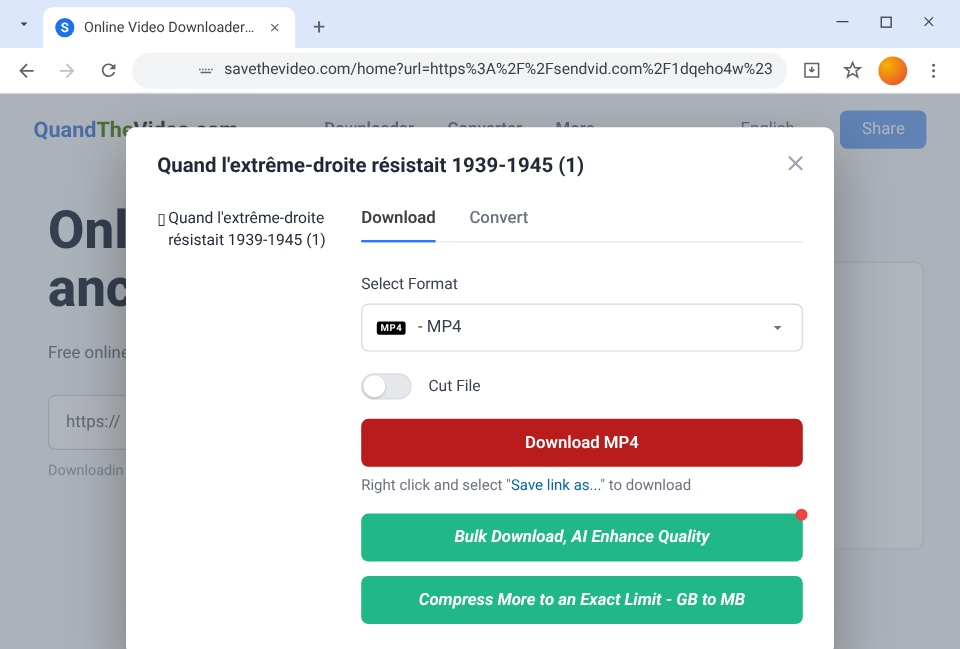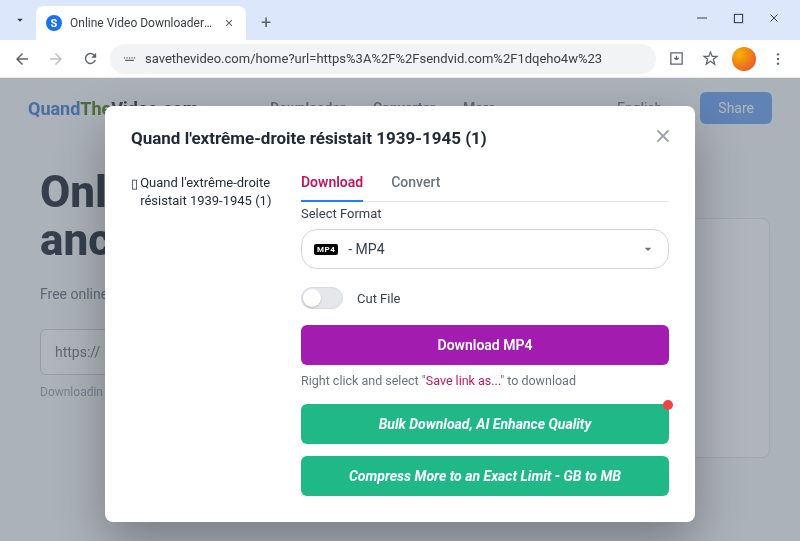--- a/index.html
+++ b/index.html
@@ -12,21 +12,21 @@
 .tab-favicon { width: 16px; height: 16px; background: #1a73e8; border-radius: 50%; display:flex; align-items:center; justify-content:center; color:#fff; font-size:11px; font-weight:bold; }
 .tab-title { font-size: 12px; color: #3c4043; white-space: nowrap; overflow: hidden; text-overflow: ellipsis; flex:1; }
 .tab-close { width:14px; height:14px; display:flex; align-items:center; justify-content:center; color:#5f6368; cursor:pointer; }
 .new-tab { width: 28px; height: 28px; display:flex; align-items:center; justify-content:center; color:#5f6368; margin-left:6px; margin-bottom:4px; cursor:pointer; font-size:18px; }
 .window-controls { margin-left:auto; display:flex; gap:0; margin-bottom:8px; }
 .window-btn { width:36px; height:28px; display:flex; align-items:center; justify-content:center; color:#3c4043; cursor:pointer; }
 
 .browser-toolbar { height: 38px; background: #fff; display:flex; align-items:center; padding: 0 8px; gap:6px; border-bottom:1px solid #e8eaed; }
 .nav-btn { width:28px; height:28px; display:flex; align-items:center; justify-content:center; color:#5f6368; cursor:pointer; border-radius:50%; }
 .nav-btn.disabled { color:#bdc1c6; }
-.addressbar { flex:1; height:30px; background:#f1f3f4; border-radius:15px; display:flex; align-items:center; padding:0 12px; gap:8px; }
+.addressbar { flex:1; height:30px; background:#f1f3f4; border-radius:15px; display:flex; align-items:center; padding:0 12px; gap:8px;justify-content:flex-end; }
 .site-icon { color:#5f6368; display:flex; }
 .url-text { font-size:13px; color:#3c4043; white-space:nowrap; overflow:hidden; }
 .toolbar-icon { width:28px; height:28px; display:flex; align-items:center; justify-content:center; color:#5f6368; cursor:pointer; }
 .avatar { width:24px; height:24px; border-radius:50%; background: radial-gradient(circle at 30% 30%, #f4b400, #ea4335); }
 
 
 .page { position:absolute; top:78px; left:0; right:0; bottom:0; background:#f7f9fc; }
 .page-overlay { position:absolute; inset:0; background:rgba(80,90,105,0.45); }
 .site-header { height:60px; display:flex; align-items:center; padding:0 28px; gap:32px; }
 .logo { font-size:18px; font-weight:700; }
@@ -50,34 +50,34 @@
 .modal { position:absolute; top:106px; left:50%; transform:translateX(-50%); width:590px; background:#fff; border-radius:8px; box-shadow:0 20px 50px rgba(0,0,0,0.3); padding:22px 26px 26px; z-index:10; }
 .modal-close { position:absolute; top:16px; right:18px; width:28px; height:28px; display:flex; align-items:center; justify-content:center; color:#9ca3af; cursor:pointer; }
 .modal-title { font-size:17px; font-weight:700; color:#1f2937; padding-right:30px; }
 .modal-body { display:flex; gap:20px; margin-top:26px; }
 .thumb { width:150px; font-size:13px; color:#3b82f6; }
 .thumb-broken { display:flex; align-items:flex-start; gap:2px; color:#1f2937; font-size:13px; line-height:1.4; }
 .thumb-broken .bicon { font-size:13px; margin-top:1px; }
 .right-col { flex:1; }
 .tabs { display:flex; border-bottom:1px solid #e5e7eb; gap:28px; }
 .tab-item { padding:0 0 10px 0; font-size:14px; color:#6b7280; cursor:pointer; font-weight:500; }
-.tab-item.active { color:#be185d; border-bottom:2px solid #2979ff; margin-bottom:-1px; font-weight:600; }
-.field-label { font-size:13px; color:#374151; margin-top:4px; }
-.select { margin-top:8px; height:40px; border:1px solid #d1d5db; border-radius:16px; display:flex; align-items:center; padding:0 12px; cursor:pointer; justify-content:space-between; color:#374151; font-size:14px; }
+.tab-item.active { color:#404040; border-bottom:2px solid #2979ff; margin-bottom:-1px; font-weight:600; }
+.field-label { font-size:13px; color:#374151; margin-top:28px; }
+.select { margin-top:8px; height:40px; border:1px solid #d1d5db; border-radius:6px; display:flex; align-items:center; padding:0 12px; cursor:pointer; justify-content:space-between; color:#374151; font-size:14px; }
 .select .fmt { display:flex; align-items:center; gap:10px; }
 .badge { background:#000; color:#fff; font-size:8px; padding:1px 3px; border-radius:2px; font-weight:bold; letter-spacing:0.5px; }
 .toggle-row { display:flex; align-items:center; gap:14px; margin-top:18px; }
 .toggle { width:42px; height:22px; background:#e5e7eb; border-radius:11px; position:relative; cursor:pointer; border:1px solid #d6dae0; }
 .toggle-knob { position:absolute; left:1px; top:1px; width:18px; height:18px; background:#fff; border-radius:50%; box-shadow:0 1px 2px rgba(0,0,0,0.2); }
 .toggle-label { font-size:13px; color:#374151; }
 .btn { width:100%; height:40px; border:none; border-radius:6px; color:#fff; font-size:14px; font-weight:600; cursor:pointer; margin-top:16px; display:flex; align-items:center; justify-content:center; }
-.btn.blue { background:#a21caf; }
+.btn.blue { background:#b91c1c; }
 .btn.green { background:#1fb886; font-weight:700; position:relative;font-style:italic; }
 .hint { font-size:12.5px; color:#6b7280; margin-top:8px; }
-.hint .link { color:#be185d; }
+.hint .link { color:#0369a1; }
 .red-dot { position:absolute; top:-4px; right:-4px; width:10px; height:10px; background:#ef4444; border-radius:50%; }
 .green2 { margin-top:12px; }
 
 svg { display:block; }
 </style>
 </head>
 <body>
 
 <div class="browser-titlebar">
   <div class="tab-dropdown">

